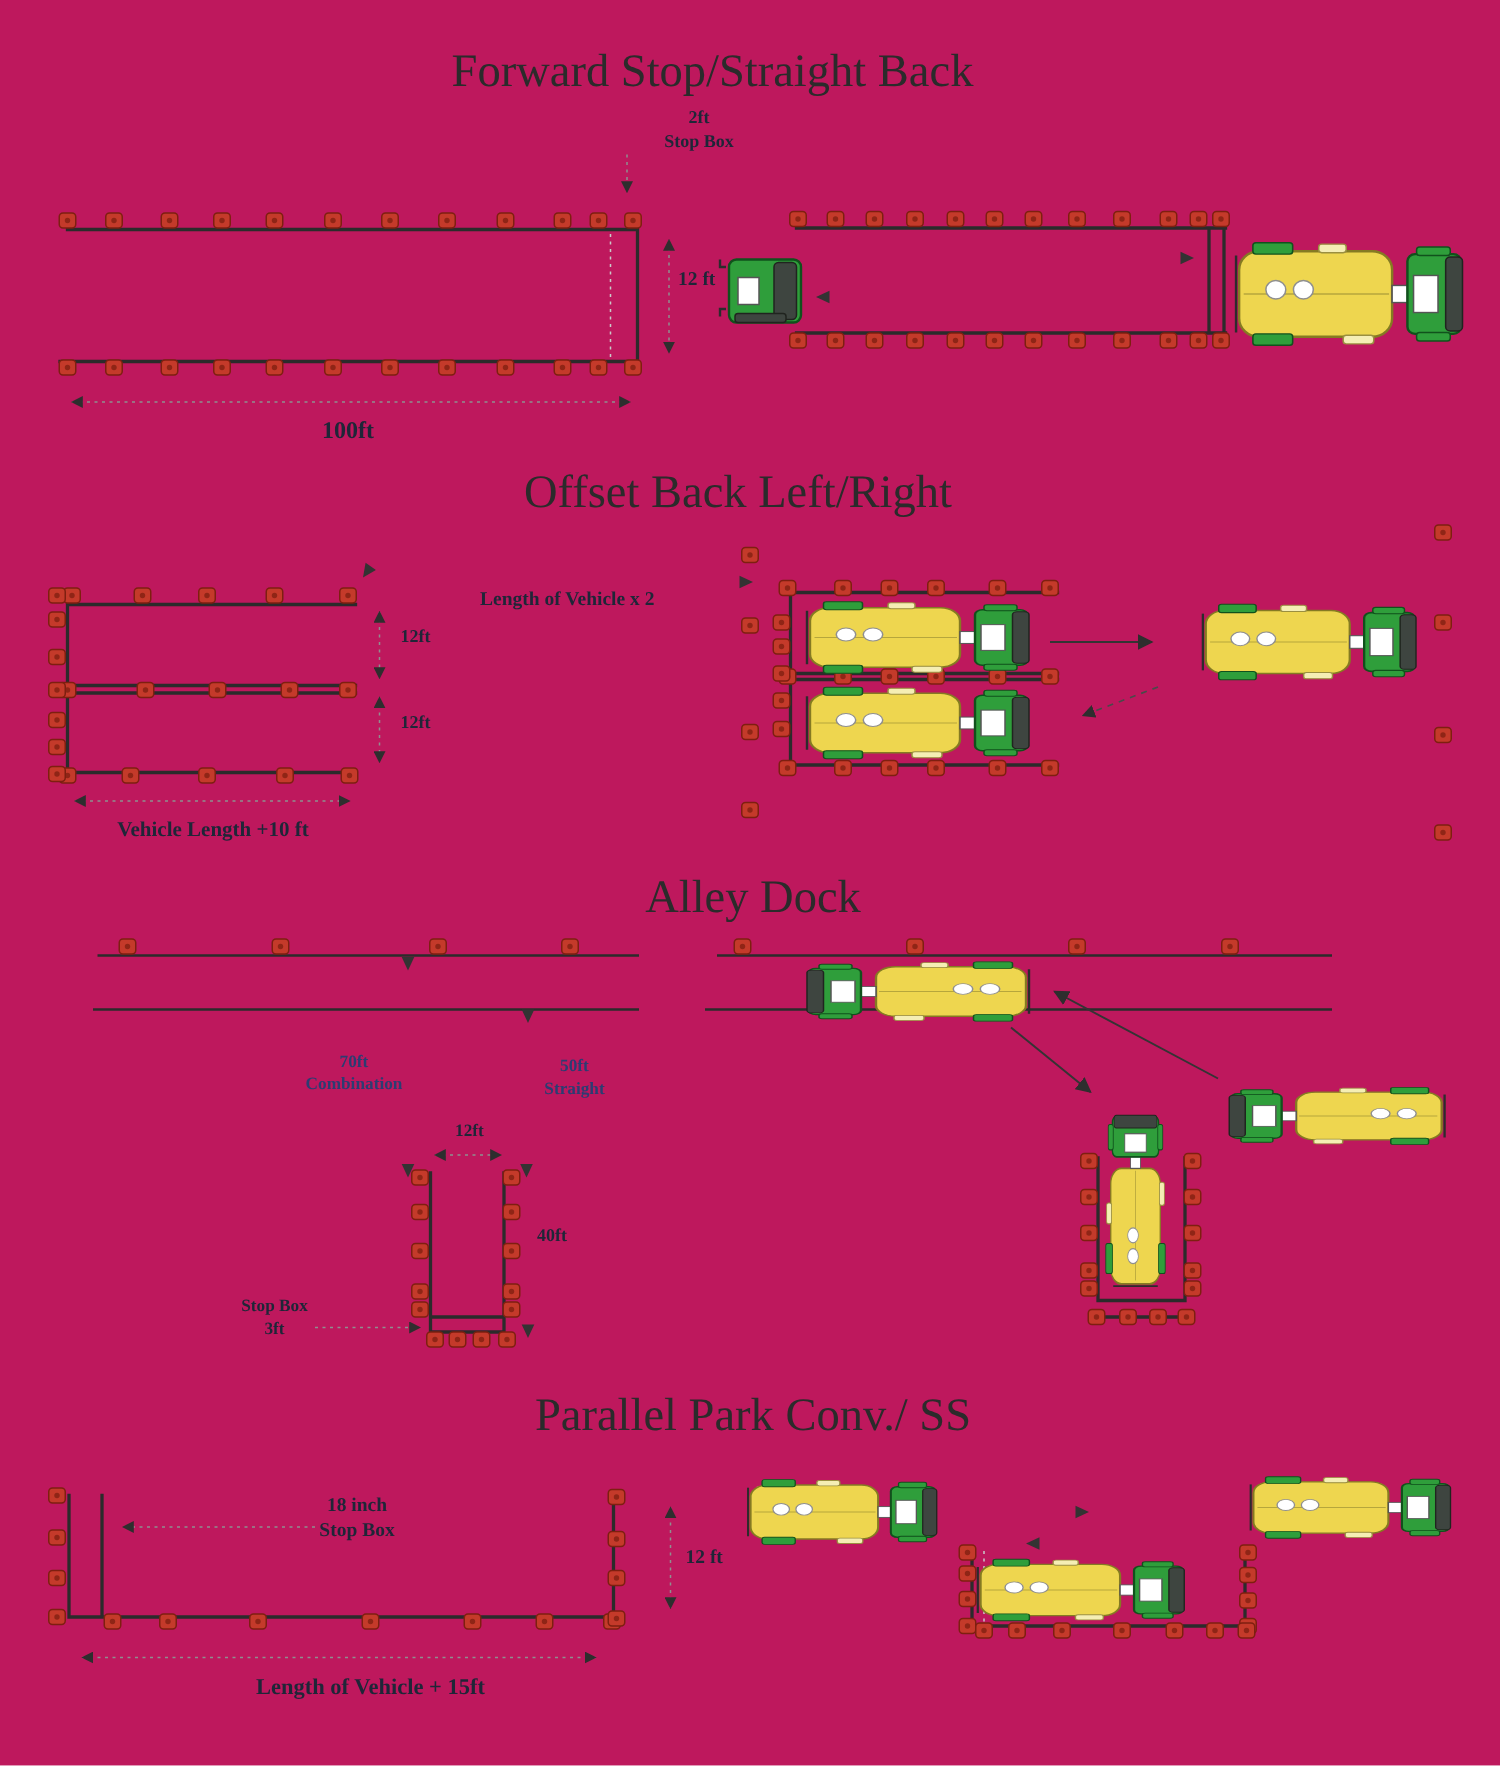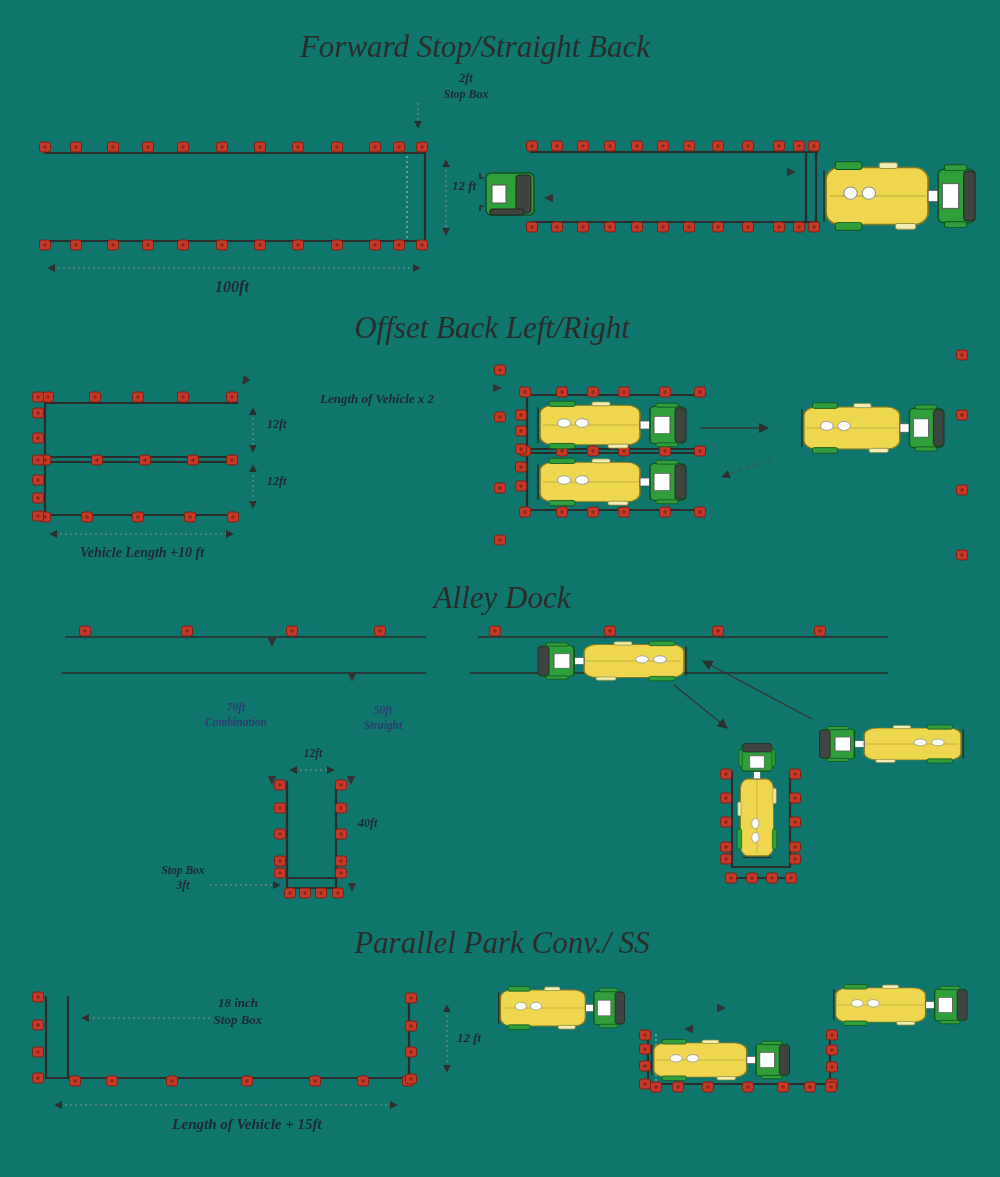--- a/index.html
+++ b/index.html
@@ -1,17 +1,17 @@
 <!DOCTYPE html>
 <html style="--cone: #c43a2a; --cone-dark: #7e1f10; --bus-yellow: #eed64f; --bus-stroke: #857a22; --green: #2f9e3b; --green-dark: #11511c; --glass: #3e4540; --line: #2b2b2b; --label: #1f2638; --alley-label: #2c3c72; --dim: #8f8f8f;"><head>
 <meta charset="utf-8">
 <style>
   html,body { margin:0; padding:0; background:#ffffff; }
-  .page { width:1000px; height:1177px; position:relative; background:#0f766e; overflow:hidden;
-          font-family:"Liberation Serif","DejaVu Serif",serif;font-style:italic; }
+  .page { width:1000px; height:1177px; position:relative; background:#be185d; overflow:hidden;
+          font-family:"Liberation Serif","DejaVu Serif",serif; }
   svg { display:block; }
 
   
   .k    { stroke:var(--line); stroke-width:2.2; fill:none; stroke-linecap:square; }
   .k-thin { stroke:var(--line); stroke-width:1.6; fill:none; }
   .faint { stroke:#c9c9c9; stroke-width:1; stroke-dasharray:2 3; fill:none; }
 
   
   .dim   { stroke:var(--dim); stroke-width:1; stroke-dasharray:2 3; fill:none;
            marker-start:url(#ah); marker-end:url(#ah); }

